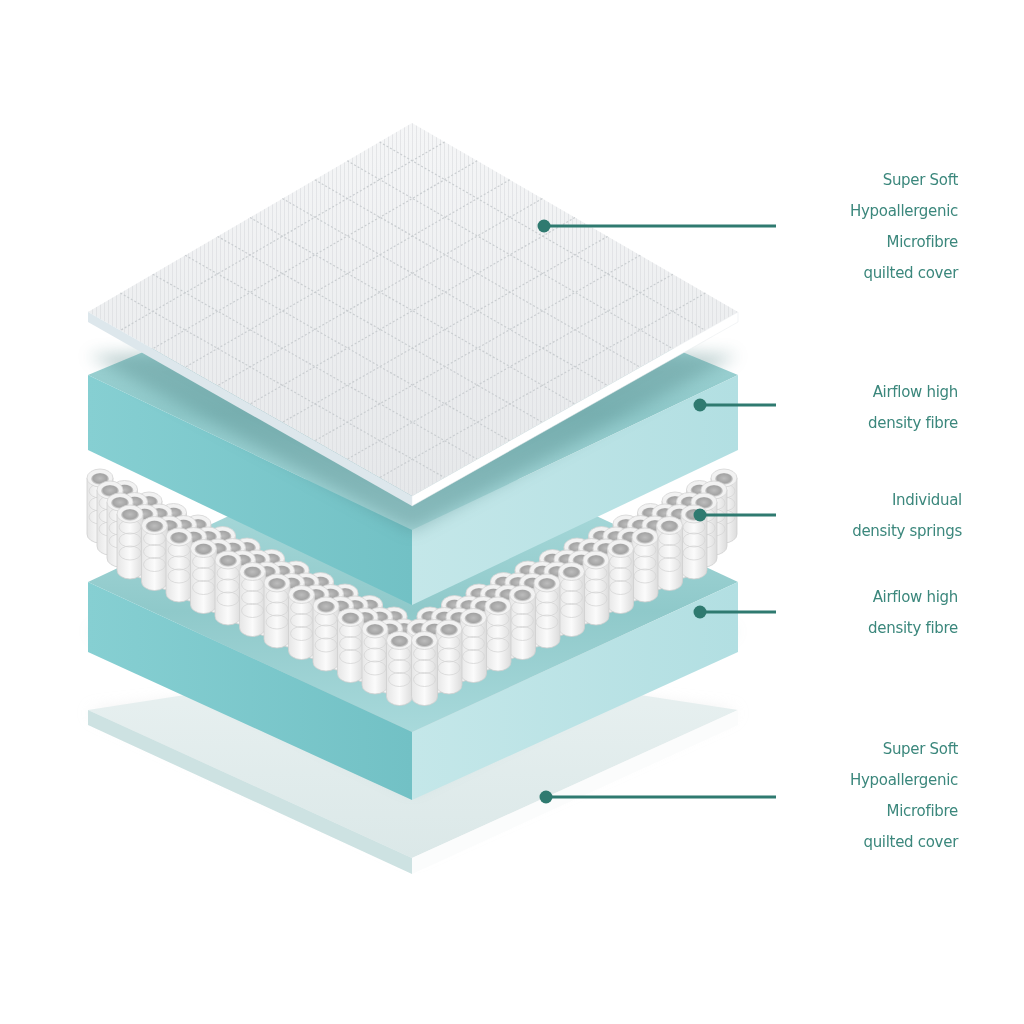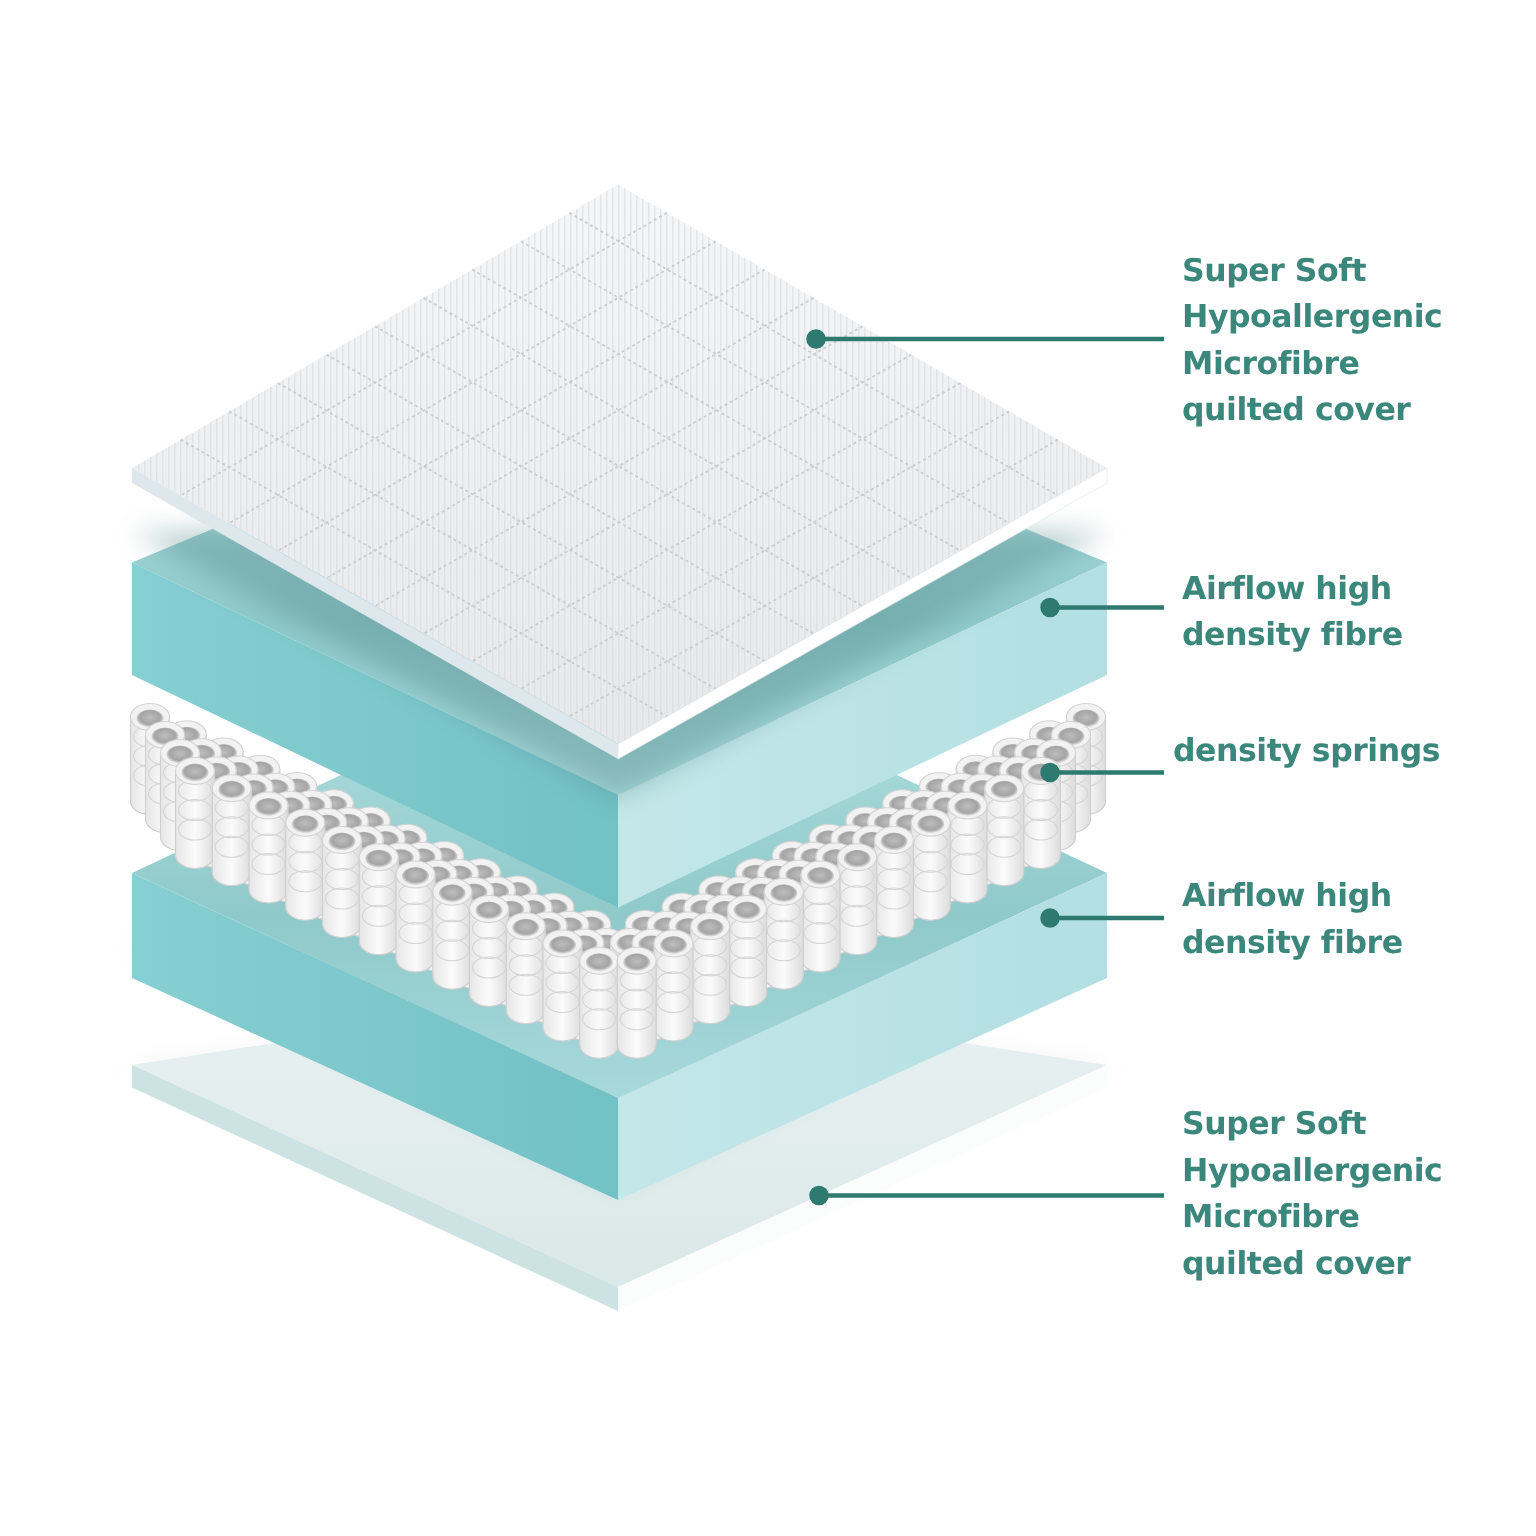--- a/index.html
+++ b/index.html
@@ -2,24 +2,24 @@
 <html><head>
 <meta charset="utf-8">
 <style>
   html, body { margin: 0; padding: 0; background: #ffffff; }
   body { width: 1024px; height: 1024px; position: relative; overflow: hidden; font-family: "DejaVu Sans", sans-serif; }
   #stage { position: absolute; left: 0; top: 0; width: 1024px; height: 1024px; }
   .label {
     position: absolute;
     color: #3b877c;
     font-family: "DejaVu Sans", sans-serif;
-    font-size: 21px;
+    font-size: 15px;
     line-height: 31px;
-    text-align: left;
-    font-weight: 700;
+    text-align: right;
+    font-weight: 400;
     letter-spacing: -0.3px;
     white-space: nowrap;
   }
   .label span { display: block; }
 </style>
 </head>
 <body>
 
 <svg id="stage" viewBox="0 0 1024 1024" xmlns="http://www.w3.org/2000/svg">
   <defs>
@@ -942,20 +942,21 @@
   <span>Microfibre</span>
   <span>quilted cover</span>
 </div>
 
 <div class="label" style="left:788px; top:377px; width:170px;">
   <span>Airflow high</span>
   <span>density fibre</span>
 </div>
 
 <div class="label" style="left:782px; top:485px; width:180px;">
+  <span>Individual</span>
   <span>density springs</span>
 </div>
 
 <div class="label" style="left:788px; top:582px; width:170px;">
   <span>Airflow high</span>
   <span>density fibre</span>
 </div>
 
 <div class="label" style="left:788px; top:734px; width:170px;">
   <span>Super Soft</span>

